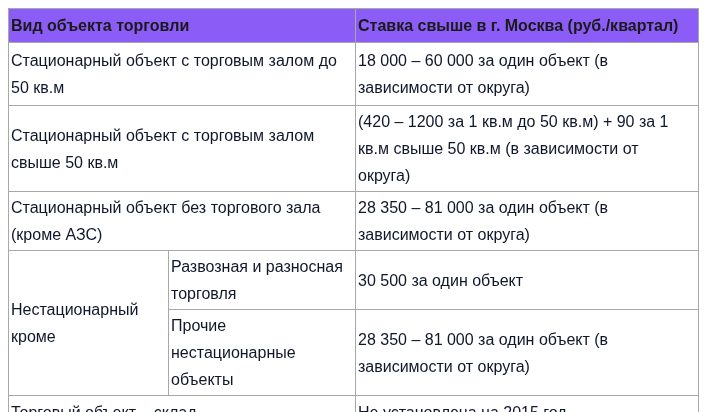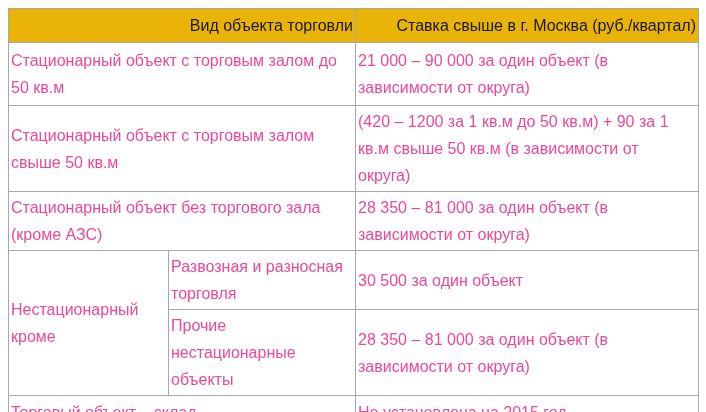--- a/index.html
+++ b/index.html
@@ -17,32 +17,32 @@
   }
   table.tax-table {
     border-collapse: collapse;
     table-layout: fixed;
     width: 690px;
   }
   table.tax-table td {
     border: 1px solid #a8a8a8;
     font-size: 16px;
     line-height: 27px;
-    color: #ec4899;
+    color: #0f172a;
     vertical-align: middle;
     text-align: left;
     padding: 2px 2px 2px 2px;
     white-space: pre-line;
     overflow: hidden;
   }
   table.tax-table tr.hdr td {
-    background: #eab308;
+    background: #8b5cf6;
     color: #1a1a1a;
-    font-weight: normal;
-    text-align: right;
+    font-weight: bold;
+    text-align: left;
     white-space: normal;
   }
   
   tr.r-hdr  td { height: 29px; }
   tr.r0     td { height: 58px; }
   tr.r1     td { height: 81px; }
   tr.r2     td { height: 52px; margin-top: 21px; }
   tr.r3 .h3     { height: 53px; }
   tr.r4 .h4     { height: 71px; }
   tr.r5     td { height: 29px; }
@@ -59,21 +59,21 @@
     </colgroup>
     <tbody>
       <tr class="hdr r-hdr">
         <td colspan="2">Вид объекта торговли</td>
         <td>Ставка свыше в г. Москва (руб./квартал)</td>
       </tr>
 
       <tr class="r0">
         <td colspan="2">Стационарный объект с торговым залом до
 50 кв.м</td>
-        <td>21 000 – 90 000 за один объект (в
+        <td>18 000 – 60 000 за один объект (в
 зависимости от округа)</td>
       </tr>
 
       <tr class="r1">
         <td colspan="2">Стационарный объект с торговым залом
 свыше 50 кв.м</td>
         <td>(420 – 1200 за 1 кв.м до 50 кв.м) + 90 за 1
 кв.м свыше 50 кв.м (в зависимости от
 округа)</td>
       </tr>

